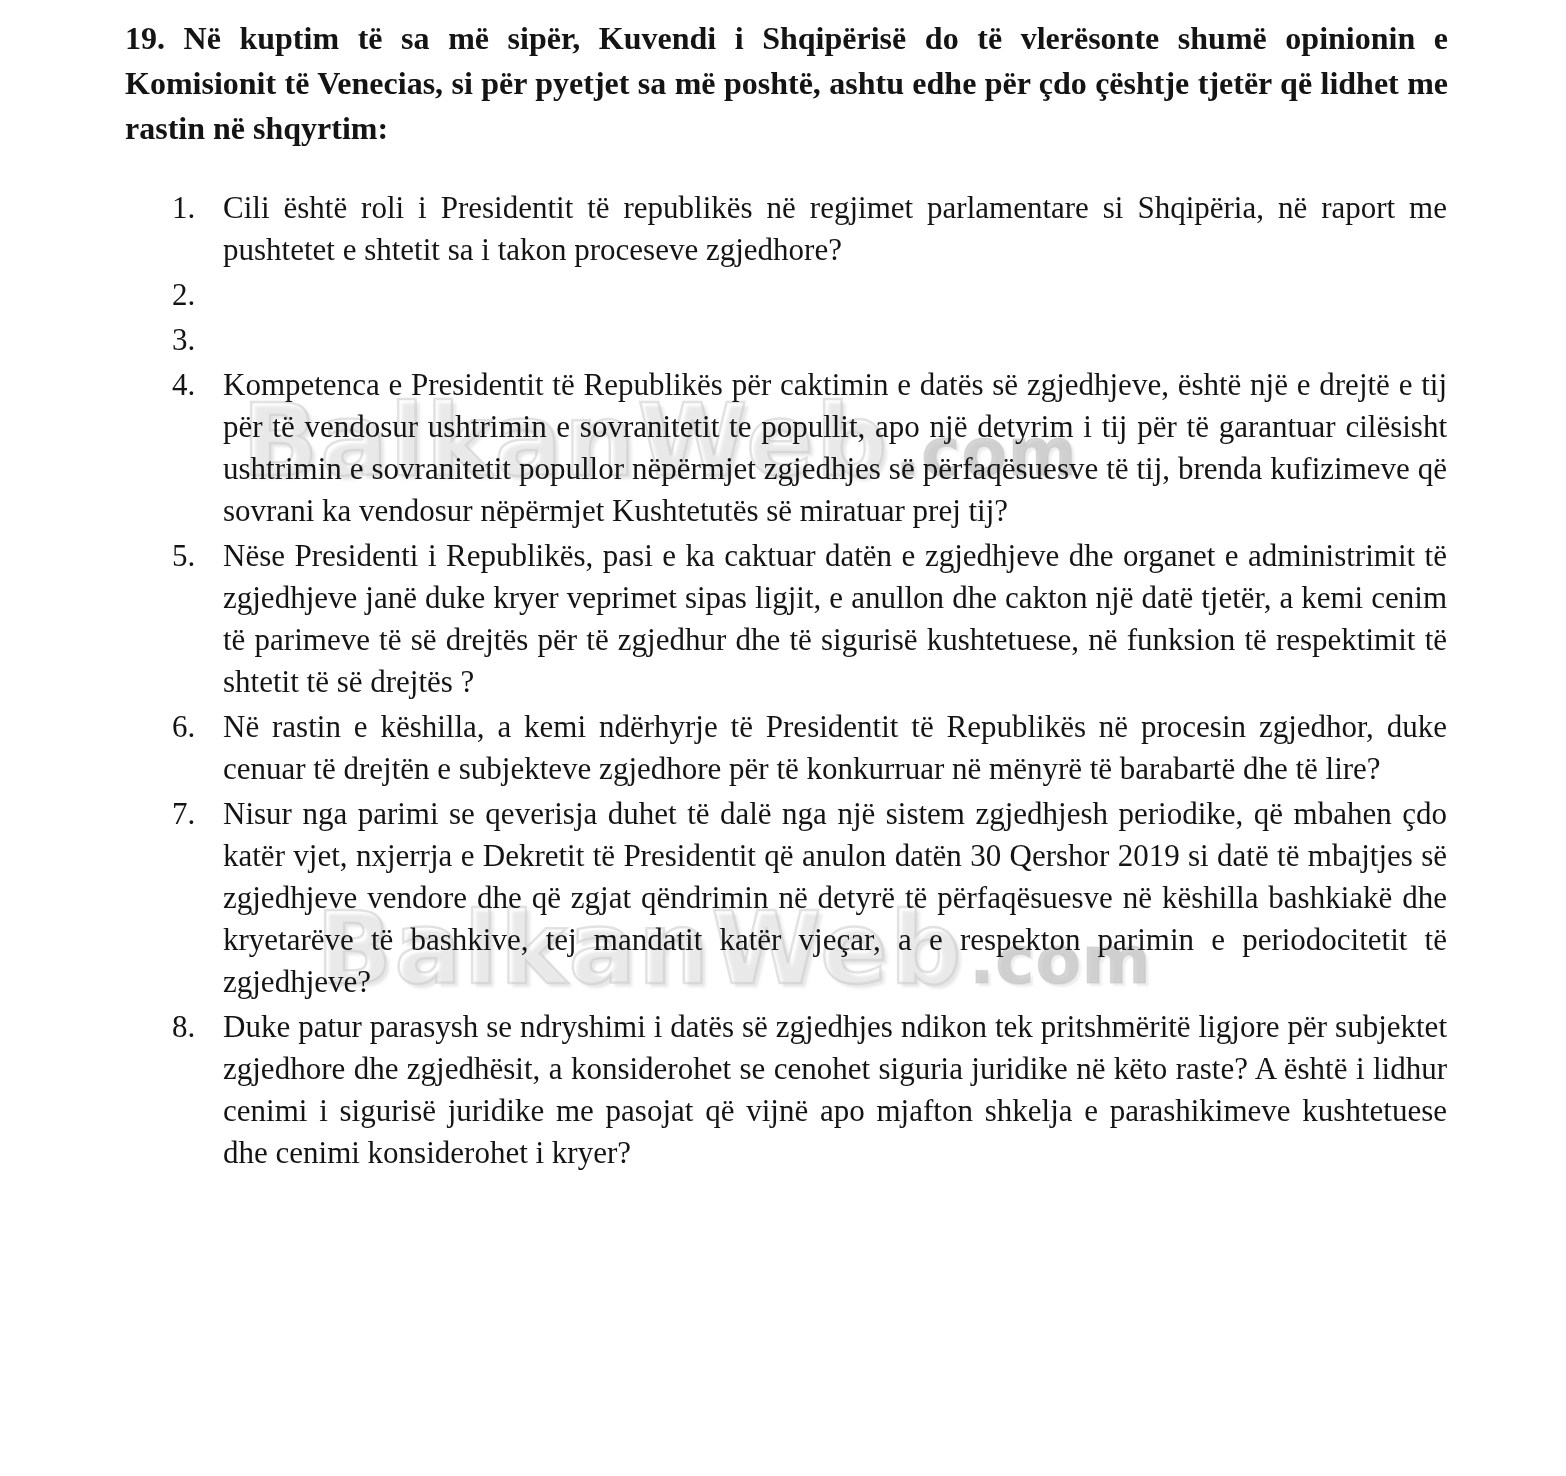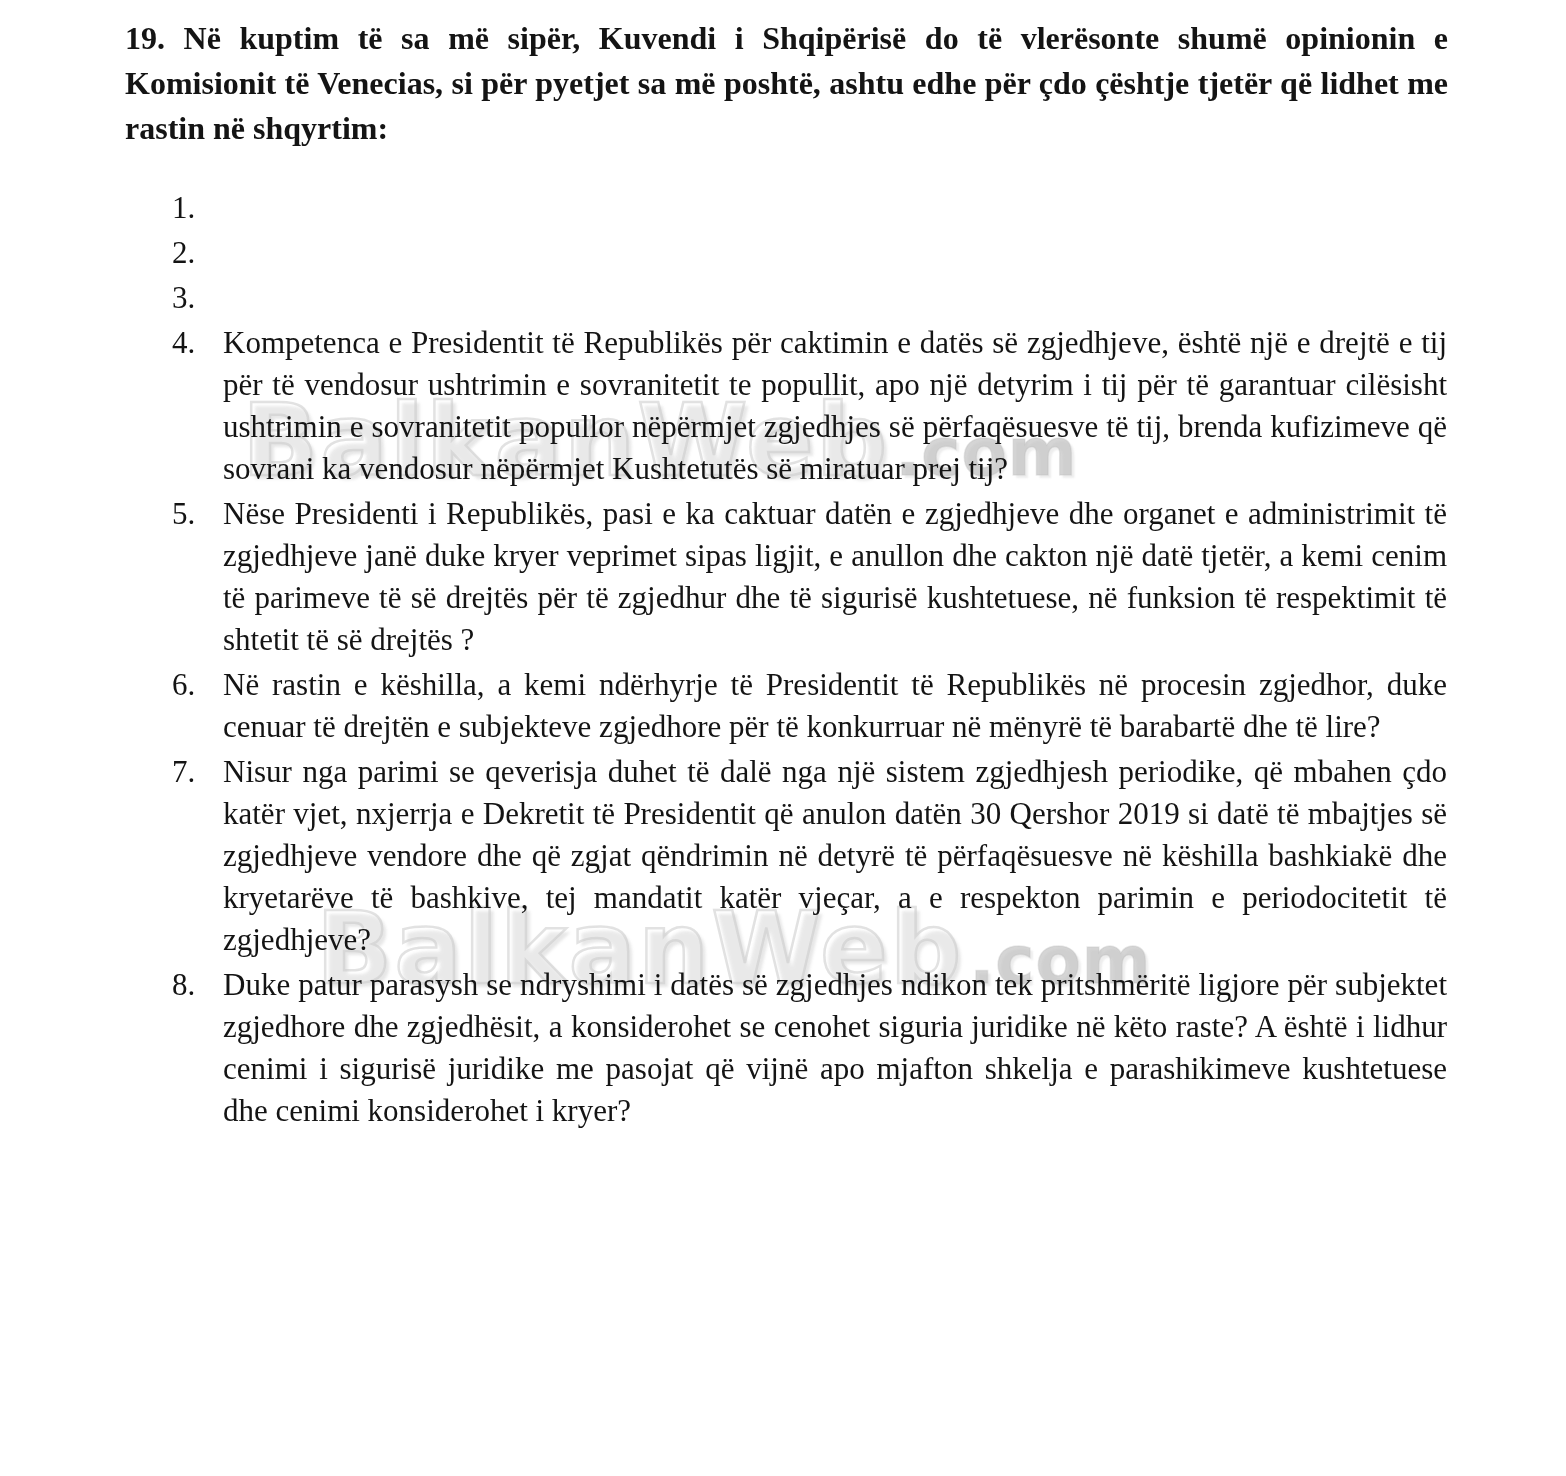--- a/index.html
+++ b/index.html
@@ -91,20 +91,21 @@
   </div>
 
   <div class="content">
 
     <p class="doc-header">19. Në kuptim të sa më sipër, Kuvendi i Shqipërisë do të vlerësonte shumë opinionin e Komisionit të Venecias, si për pyetjet sa më poshtë, ashtu edhe për çdo çështje tjetër që lidhet me rastin në shqyrtim:</p>
 
     <div class="qlist">
 
       <div class="qitem">
         <span class="qnum">1.</span>
+        <span class="qtext">Cili është roli i Presidentit të republikës në regjimet parlamentare si Shqipëria, në raport me pushtetet e shtetit sa i takon proceseve zgjedhore?</span>
       </div>
 
       <div class="qitem">
         <span class="qnum">2.</span>
       </div>
 
       <div class="qitem">
         <span class="qnum">3.</span>
       </div>
 

